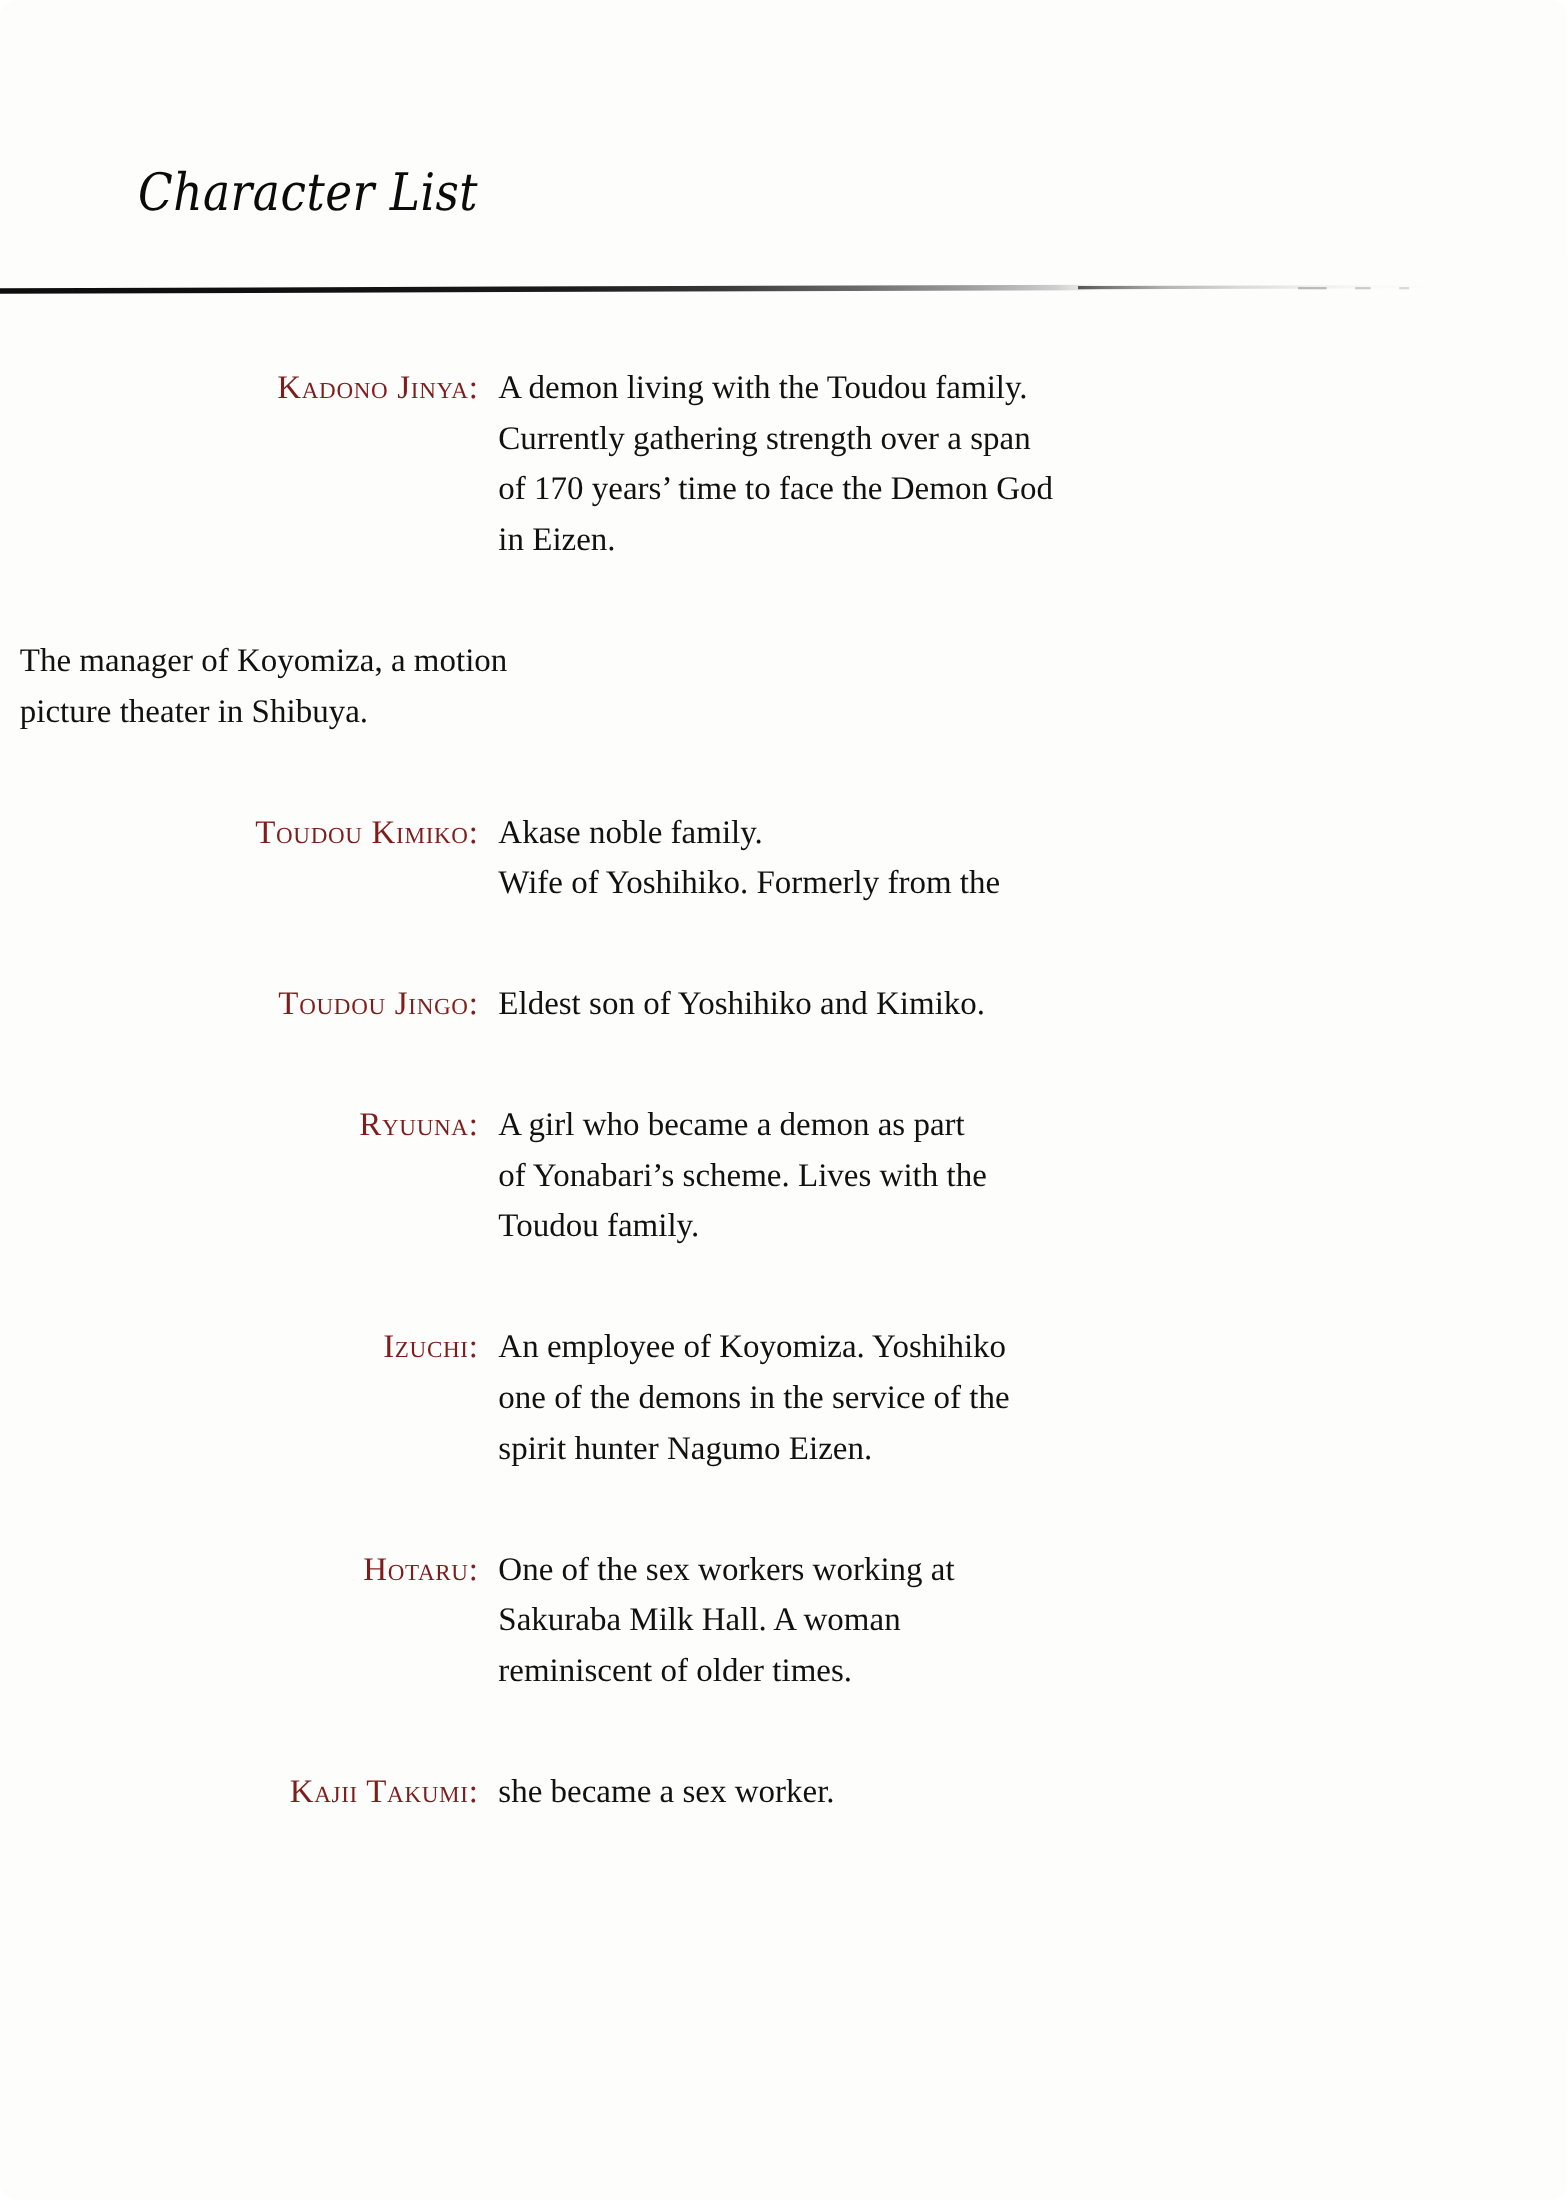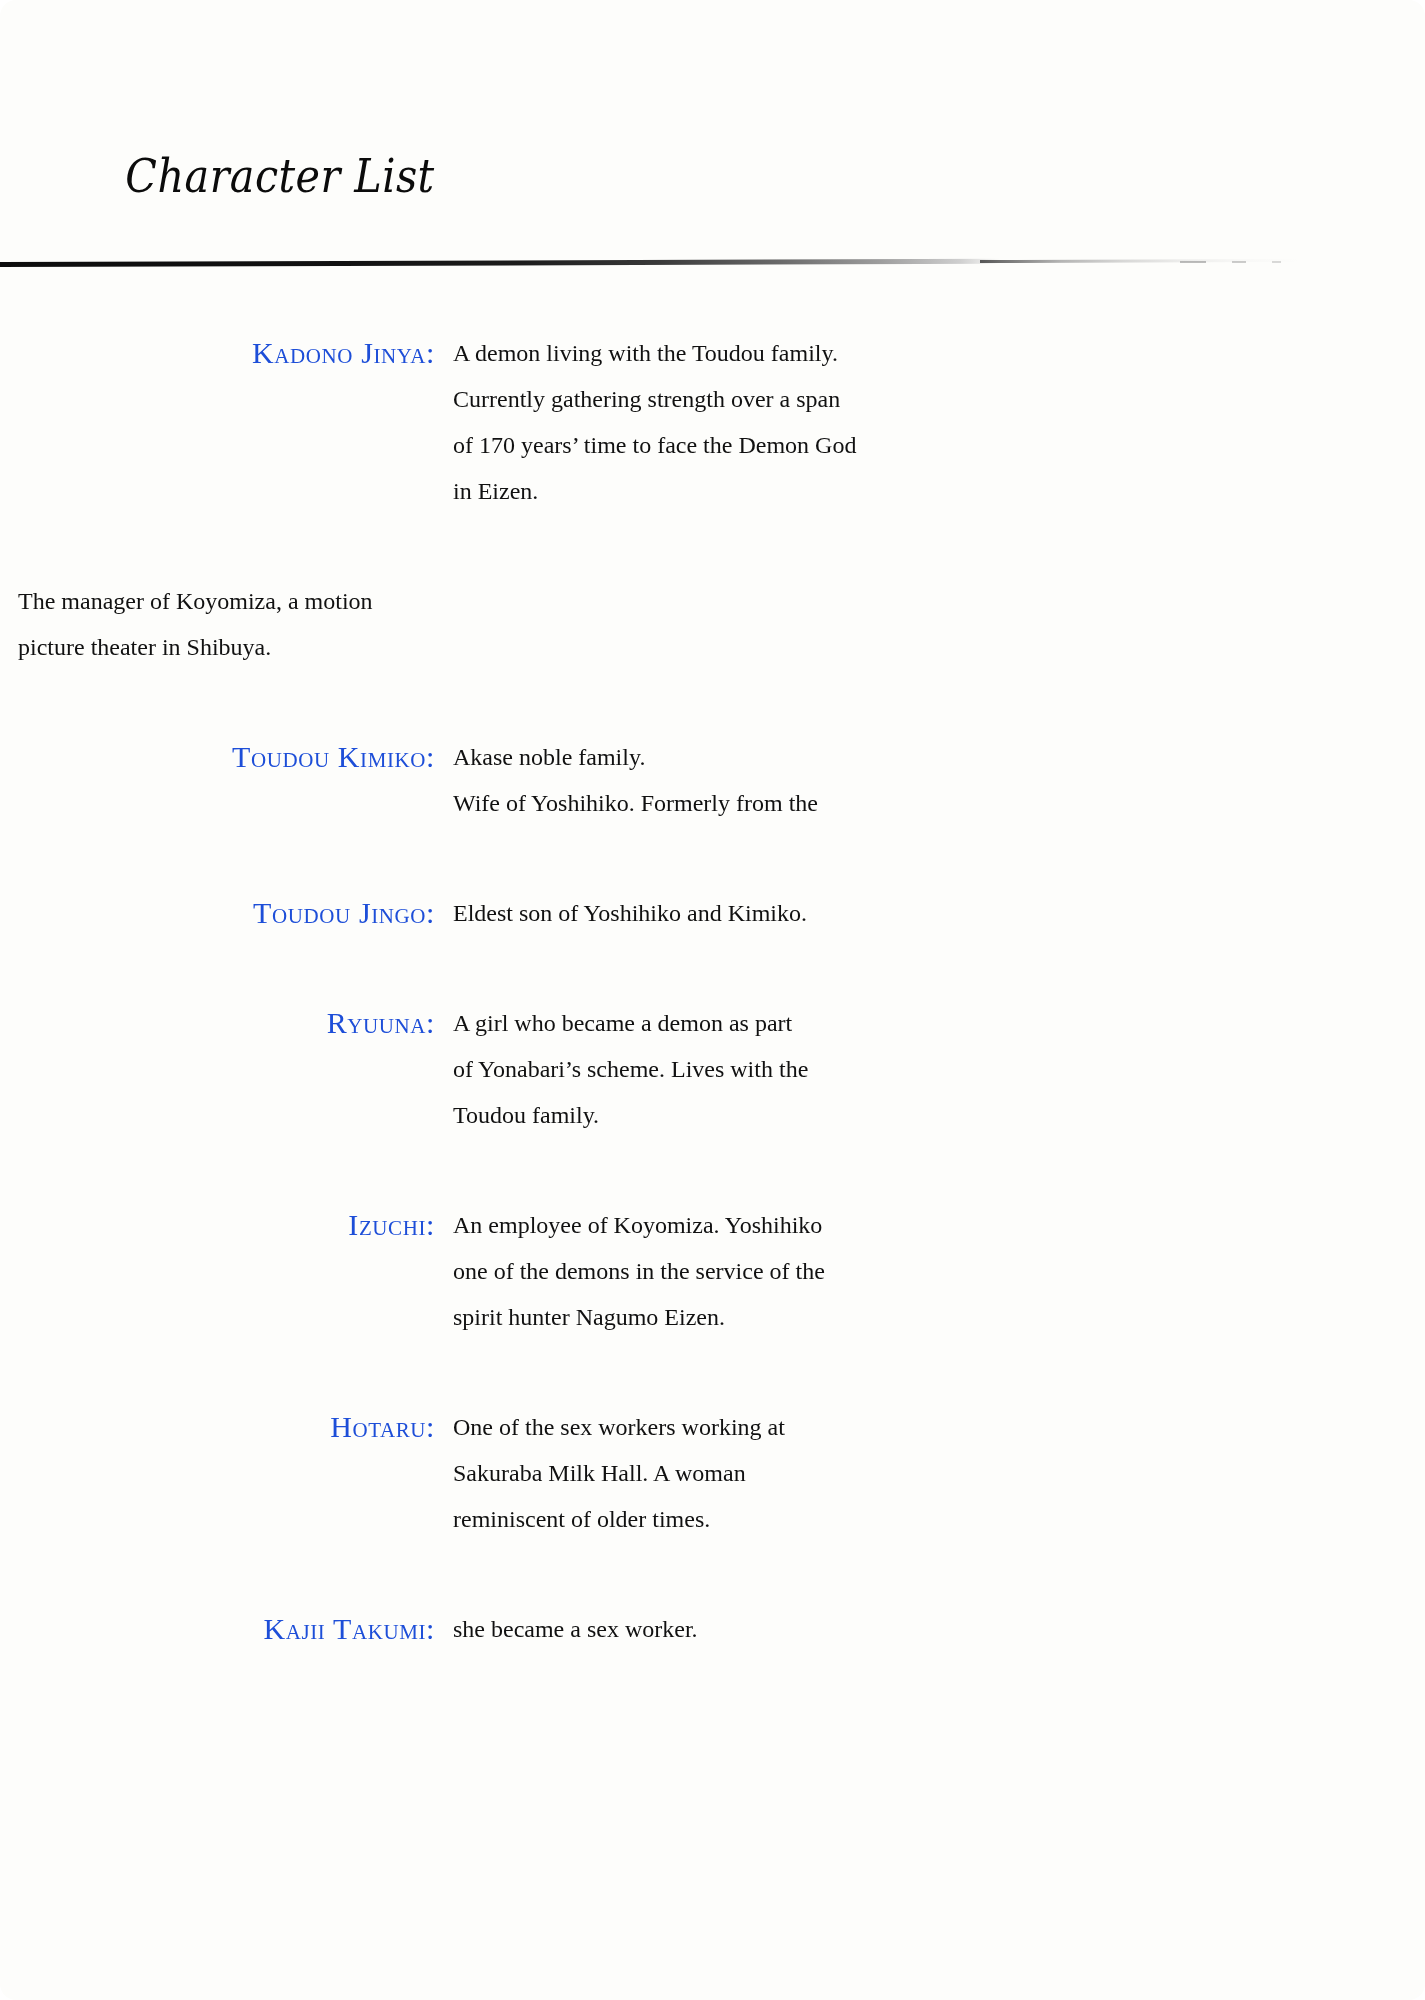--- a/index.html
+++ b/index.html
@@ -107,30 +107,30 @@
   .char-name {
     width: 435px;
     flex: 0 0 435px;
     text-align: right;
     padding-right: 0;
     font-family: "Liberation Serif", "DejaVu Serif", serif;
     font-variant: small-caps;
     font-size: 30px;
     letter-spacing: 0.6px;
     line-height: 46px;
-    color: #1d4ed8;
+    color: #7f1d1d;
     white-space: nowrap;
   }
 
   .char-desc {
     flex: 1 1 auto;
     padding-left: 18px;
     max-width: 520px;
     font-family: "Liberation Serif", "DejaVu Serif", serif;
-    font-size: 24px;
+    font-size: 30px;
     line-height: 46px;
     color: #111111;
   }
   .char-desc .ln {
     display: block;
     white-space: nowrap;
   }
 </style>
 </head>
 <body>

